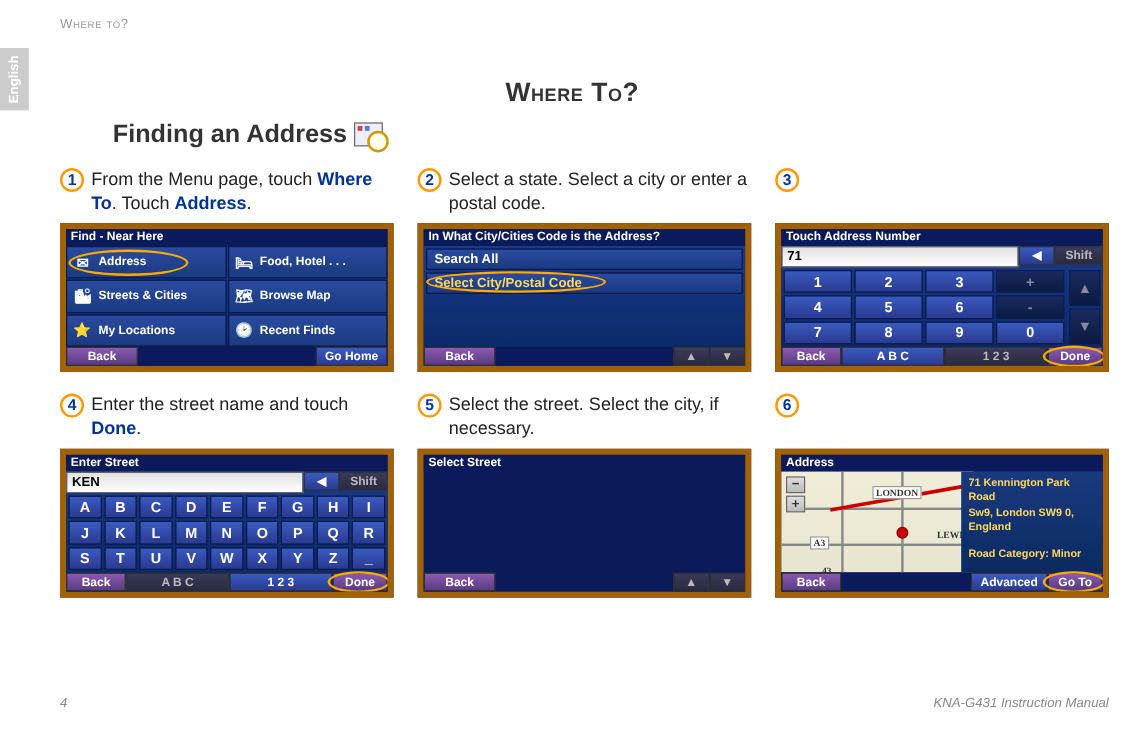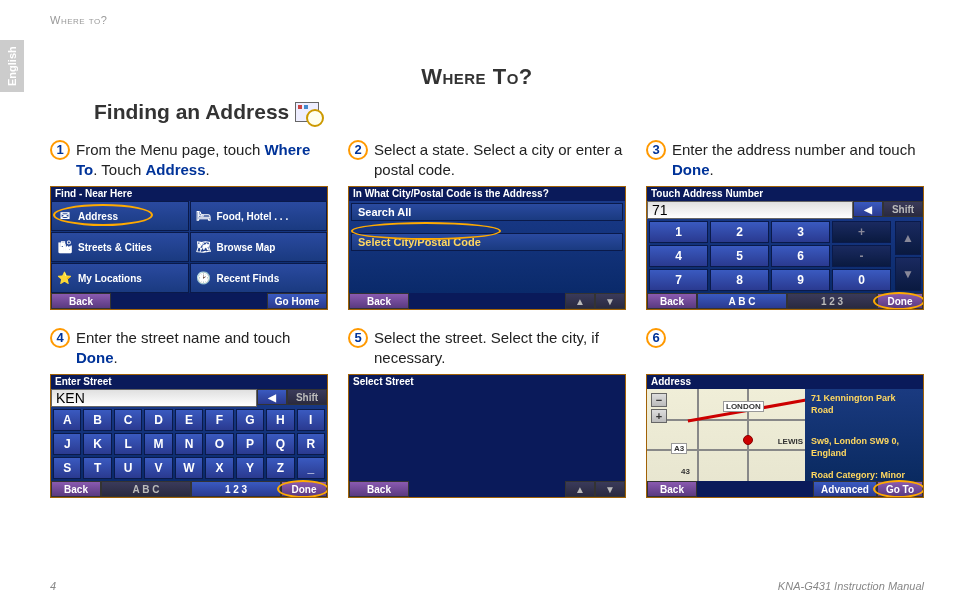--- a/index.html
+++ b/index.html
@@ -110,21 +110,21 @@
     font-size: 13px;
     flex-shrink: 0;
   }
   .bold-blue { font-weight: bold; color: #039; }
   
   
   .shot {
     width: 278px;
     height: 124px;
     background: #0a1a5a;
-    border: 1px solid #a16207;
+    border: 5px solid #a16207;
     color: #fff;
     font-size: 11px;
     font-weight: bold;
     position: relative;
     overflow: hidden;
   }
   .shot-title {
     height: 14px;
     background: #0a1a5a;
     padding: 1px 4px;
@@ -188,21 +188,21 @@
   }
   
   
   .list-row {
     height: 18px;
     background: linear-gradient(#2a4aa0, #1a3a80);
     border: 1px solid #0a1a4a;
     display: flex;
     align-items: center;
     padding: 0 6px;
-    margin-bottom: 12px;
+    margin-bottom: 2px;
     color: #ffd860;
   }
   .list-row.white { color: #fff; }
   
   
   .keypad {
     display: grid;
     gap: 2px;
     padding: 2px;
     height: 100%;
@@ -216,22 +216,22 @@
     font-size: 12px;
     font-weight: bold;
   }
   .key.dim { background: linear-gradient(#1a2a60, #0a1a40); color:#889; }
   .input-strip {
     height: 18px;
     background: linear-gradient(#e0e0e0, #fff);
     border: 1px solid #666;
     color: #000;
     padding: 1px 4px;
-    font-size: 14px;
-    font-weight: normal;
+    font-size: 11px;
+    font-weight: bold;
     display: flex;
     align-items: center;
   }
   
   
   .map-area {
     position: absolute;
     top: 0; left: 0;
     width: 160px; height: 100%;
     background: linear-gradient(#f0eed8, #e8e6d0);
@@ -245,20 +245,21 @@
     width: 10px; height: 10px;
     background: #c00;
     border-radius: 50%;
     border: 1px solid #800;
   }
   .map-label {
     position: absolute;
     font-size: 8px;
     color: #333;
     font-weight: bold;
+    font-family: Liberation Serif, serif;
   }
   .info-panel {
     position: absolute;
     top: 0; right: 0; bottom: 0;
     width: 118px;
     background: linear-gradient(#1a3a80, #0a2a60);
     padding: 4px 6px;
     font-size: 9px;
     font-weight: bold;
     color: #ffd860;
@@ -356,41 +357,38 @@
       </div>
     </div>
   </div>
 
   <div class="step">
     <div class="step-text">
       <span class="num">2</span>
       <span>Select a state. Select a city or enter a postal code.</span>
     </div>
     <div class="shot">
-      <div class="shot-title">In What City/Postal Code is the Address?</div>
+      <div class="shot-title">In What City/Cities Code is the Address?</div>
       <div class="shot-body" style="padding:2px;">
         <div class="list-row white">Search All</div>
         <div class="list-row">Select City/Postal Code</div>
         <div class="highlight-oval" style="top:21px; left:2px; width:150px; height:18px;"></div>
       </div>
       <div class="shot-footer">
         <div class="fbtn" style="width:60px;">Back</div>
         <div style="flex:1;"></div>
         <div class="fbtn dark" style="width:30px;">▲</div>
         <div class="fbtn dark" style="width:30px;">▼</div>
       </div>
     </div>
   </div>
 
   <div class="step">
     <div class="step-text">
       <span class="num">3</span>
-      <span>
-        <span>Enter the address number and touch </span><span class="bold-blue">Done</span><span>.</span>
-      </span>
     </div>
     <div class="shot">
       <div class="shot-title">Touch Address Number</div>
       <div class="shot-body">
         <div style="display:flex; height:18px;">
           <div class="input-strip" style="flex:1;">71</div>
           <div class="fbtn blue" style="width:30px;">◀</div>
           <div class="fbtn dark" style="width:40px;">Shift</div>
         </div>
         <div style="display:flex; height:calc(100% - 18px);">
@@ -513,21 +511,21 @@
           <div class="road y" style="top:0; left:100px; height:94px;"></div>
           <div class="highway" style="top:20px; left:40px; width:120px; transform:rotate(-10deg);"></div>
           <div class="map-label" style="top:12px; left:76px; background:#fff; padding:0 2px; border:1px solid #999;">LONDON</div>
           <div class="map-label" style="top:54px; left:24px; background:#fff; padding:0 2px; border:1px solid #999;">A3</div>
           <div class="map-label" style="top:78px; left:34px;">43</div>
           <div class="map-label" style="top:48px; right:4px;">LEWIS</div>
           <div class="pin" style="top:46px; left:96px;"></div>
         </div>
         <div class="info-panel">
           <div>71 Kennington Park Road</div>
-          <div style="margin-top:20px;">Sw9, London SW9 0, England</div>
+          <div style="margin-top:2px;">Sw9, London SW9 0, England</div>
           <div style="margin-top:10px;">Road Category: Minor</div>
         </div>
       </div>
       <div class="shot-footer">
         <div class="fbtn" style="width:50px;">Back</div>
         <div style="flex:1;"></div>
         <div class="fbtn blue" style="width:64px;">Advanced</div>
         <div class="fbtn" style="width:46px;">Go To</div>
       </div>
       <div class="highlight-oval" style="bottom:-1px; right:-2px; width:52px; height:18px;"></div>

